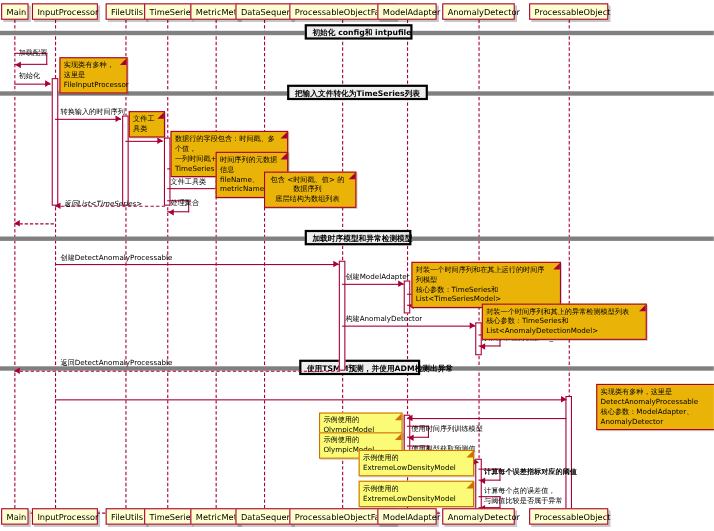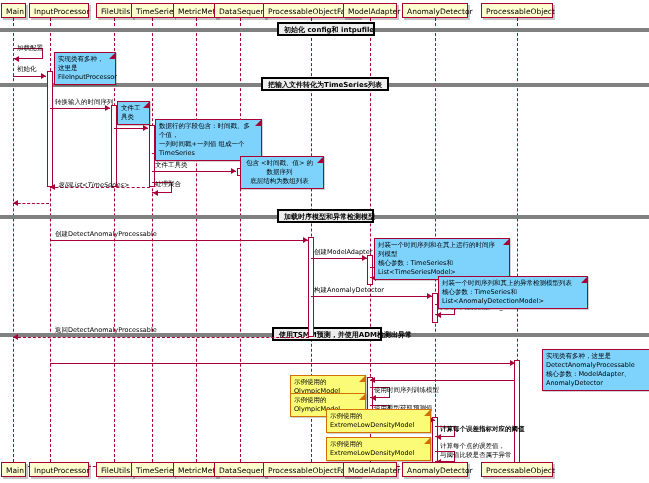--- a/index.html
+++ b/index.html
@@ -73,21 +73,21 @@
     white-space: nowrap;
     text-align: center;
     height: 14px;
     font-weight: bold;
   }
 
   
   .note {
     position: absolute;
     box-sizing: border-box;
-    background: #7dd3fc;
+    background: #eab308;
     border: 1px solid #A80036;
     font-size: 6.5px;
     line-height: 9px;
     color: #000000;
     padding: 2px 8px 2px 3px;
     white-space: pre-line;
     box-shadow: 1px 1px 0 rgba(0,0,0,0.18);
   }
   .note::after {
     content: "";
@@ -241,20 +241,22 @@
     <div class="arrow left" style="left: 436px; top: 459px;"></div>
     <div class="msg-label" style="left: 440px; top: 442px; white-space: pre-line;">计算每个点的误差值，
 与阈值比较是否属于异常</div>
     <div class="msg-line dashed" style="left: 13px; top: 466px; width: 422px;"></div>
     <div class="arrow left" style="left: 13px; top: 463px;"></div>
     <div class="note" style="left: 54px; top: 52px; width: 62px;">实现类有多种，这里是
 FileInputProcessor</div>
     <div class="note" style="left: 117px; top: 101px; width: 33px;">文件工具类</div>
     <div class="note" style="left: 155px; top: 119px; width: 107px;">数据行的字段包含：时间戳、多个值，
 一列时间戳+一列值 组成一个TimeSeries</div>
+    <div class="note" style="left: 196px; top: 138px; width: 66px;">时间序列的元数据信息
+fileName、metricName</div>
     <div class="note" style="left: 240px; top: 156px; width: 84px; text-align: center;">包含 &lt;时间戳、值&gt; 的数据序列
 底层结构为数组列表</div>
     <div class="note" style="left: 374px; top: 238px; width: 136px;">封装一个时间序列和在其上运行的时间序列模型
 核心参数：TimeSeries和List&lt;TimeSeriesModel&gt;</div>
     <div class="note" style="left: 438px; top: 276px; width: 150px;">封装一个时间序列和其上的异常检测模型列表
 核心参数：TimeSeries和List&lt;AnomalyDetectionModel&gt;</div>
     <div class="note" style="left: 512px; top: 349px; width: 136px; margin-left: 30px;">实现类有多种，这里是DetectAnomalyProcessable
 核心参数：ModelAdapter、AnomalyDetector</div>
     <div class="note orange" style="left: 290px; top: 375px; width: 76px;">示例使用的OlympicModel</div>
     <div class="note orange" style="left: 290px; top: 393px; width: 76px;">示例使用的OlympicModel</div>

